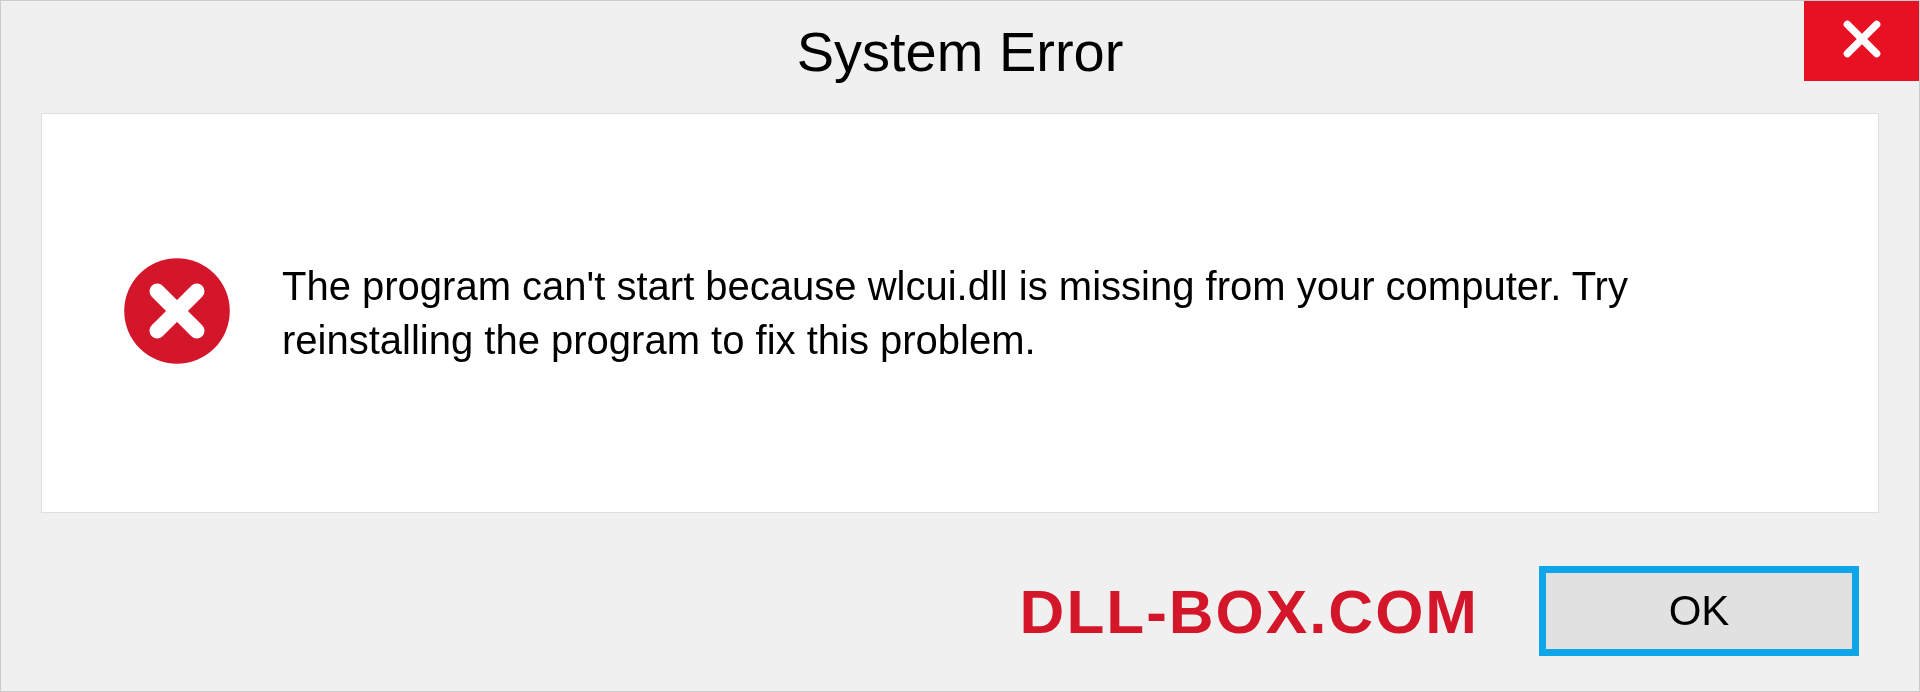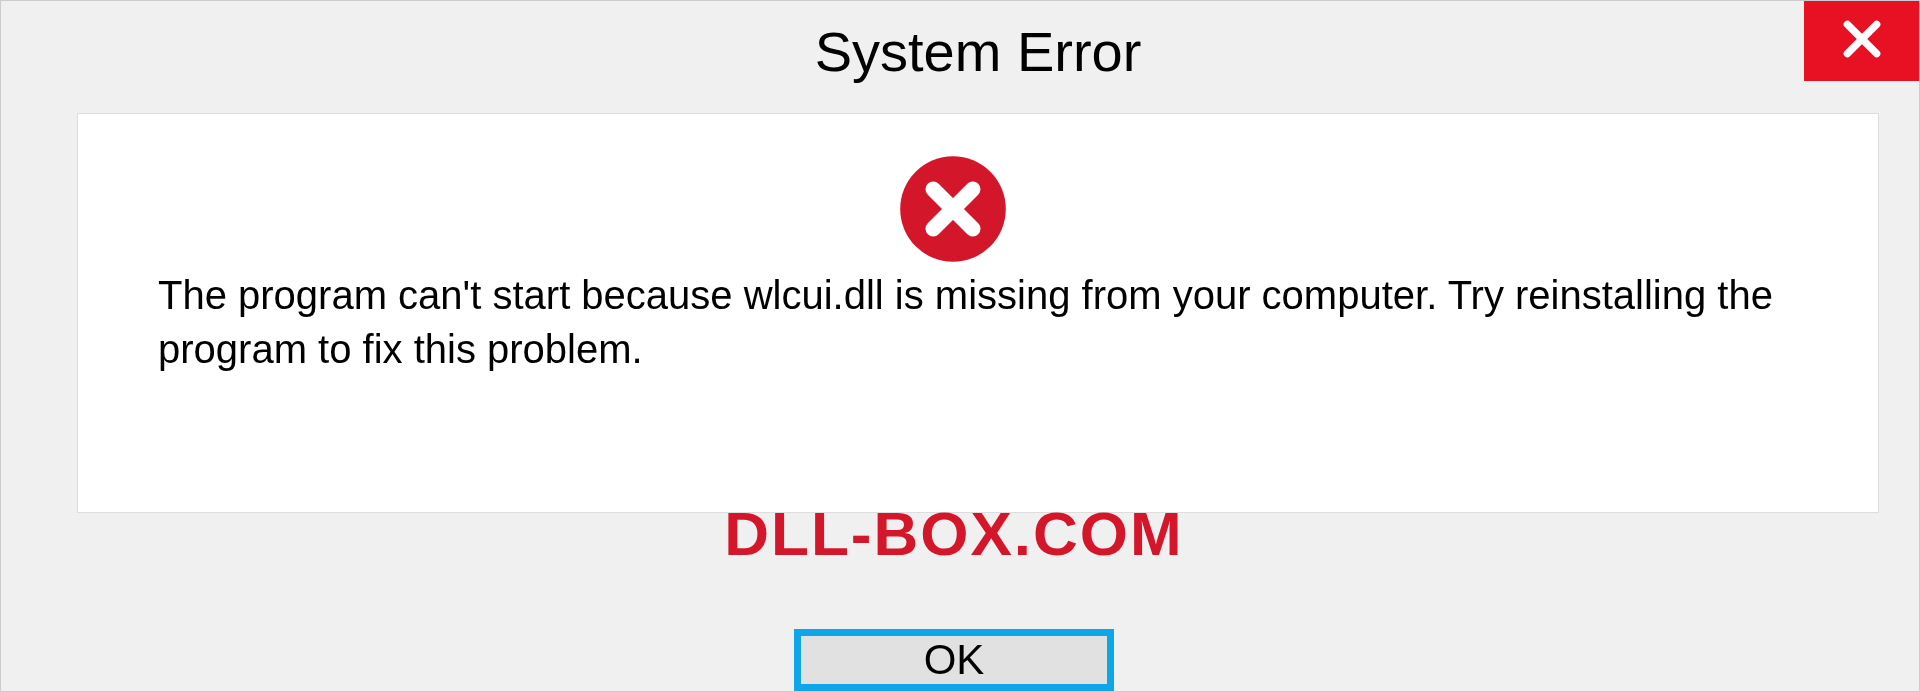--- a/index.html
+++ b/index.html
@@ -14,21 +14,20 @@
       height: 692px;
       position: relative;
       overflow: hidden;
     }
     .dialog {
       width: 100%;
       height: 100%;
       background: #f0f0f0;
       border: 1px solid #ccc;
       position: relative;
-      padding-left: 36px;
     }
     .title-bar {
       height: 100px;
       display: flex;
       align-items: center;
       justify-content: center;
       position: relative;
       padding: 0 40px;
     }
     .title-text {
@@ -53,48 +52,46 @@
       height: 44px;
     }
     .content-area {
       background: #ffffff;
       margin: 12px 40px 0 40px;
       border: 1px solid #ddd;
       height: 400px;
       display: flex;
       align-items: center;
       padding: 40px 80px;
-      flex-direction: column;
     }
     .error-icon {
       flex-shrink: 0;
       margin-right: 50px;
     }
     .error-icon svg {
       width: 110px;
       height: 110px;
     }
     .message-text {
       font-size: 40px;
       line-height: 1.35;
       color: #000;
       font-weight: 400;
     }
     .footer-bar {
       position: absolute;
       bottom: 0;
       left: 0;
-      right: 12px;
+      right: 0;
       height: 160px;
       display: flex;
       align-items: center;
       justify-content: flex-end;
       padding: 0 60px;
       gap: 60px;
-      flex-direction: column;
     }
     .watermark {
       font-size: 62px;
       font-weight: 900;
       color: #d4162a;
       letter-spacing: 2px;
       font-family: Arial, sans-serif;
     }
     .ok-button {
       width: 320px;

